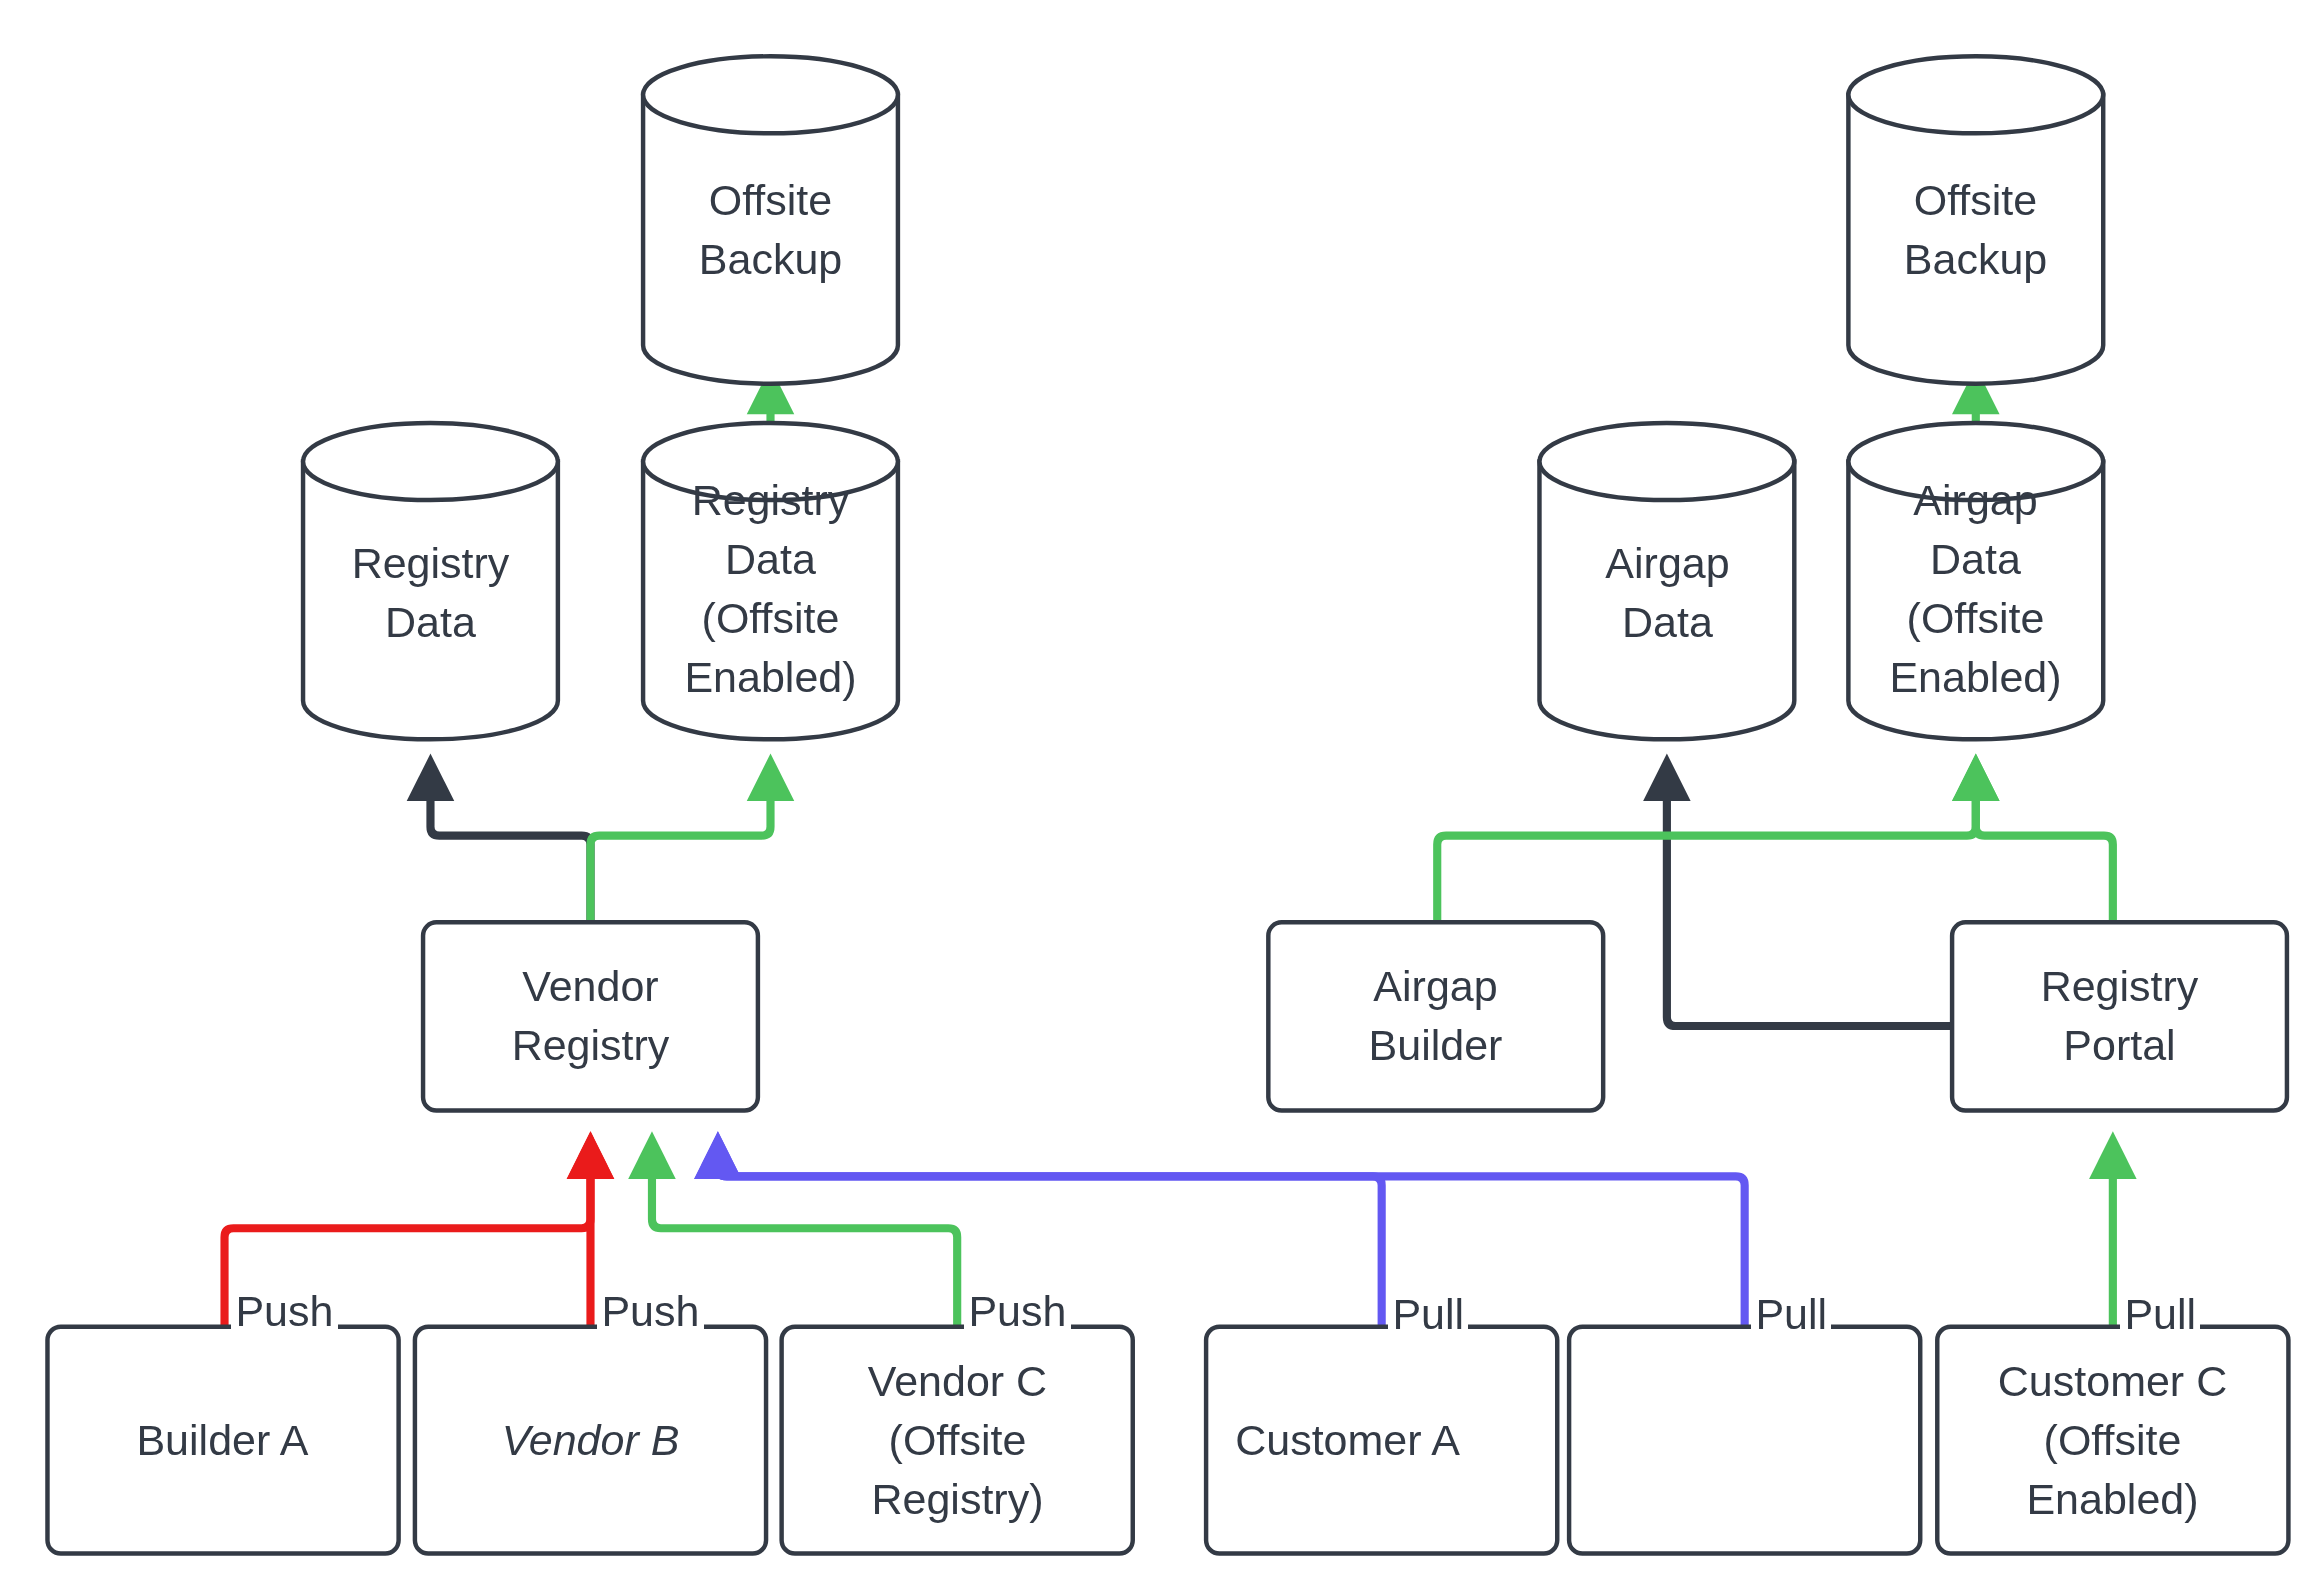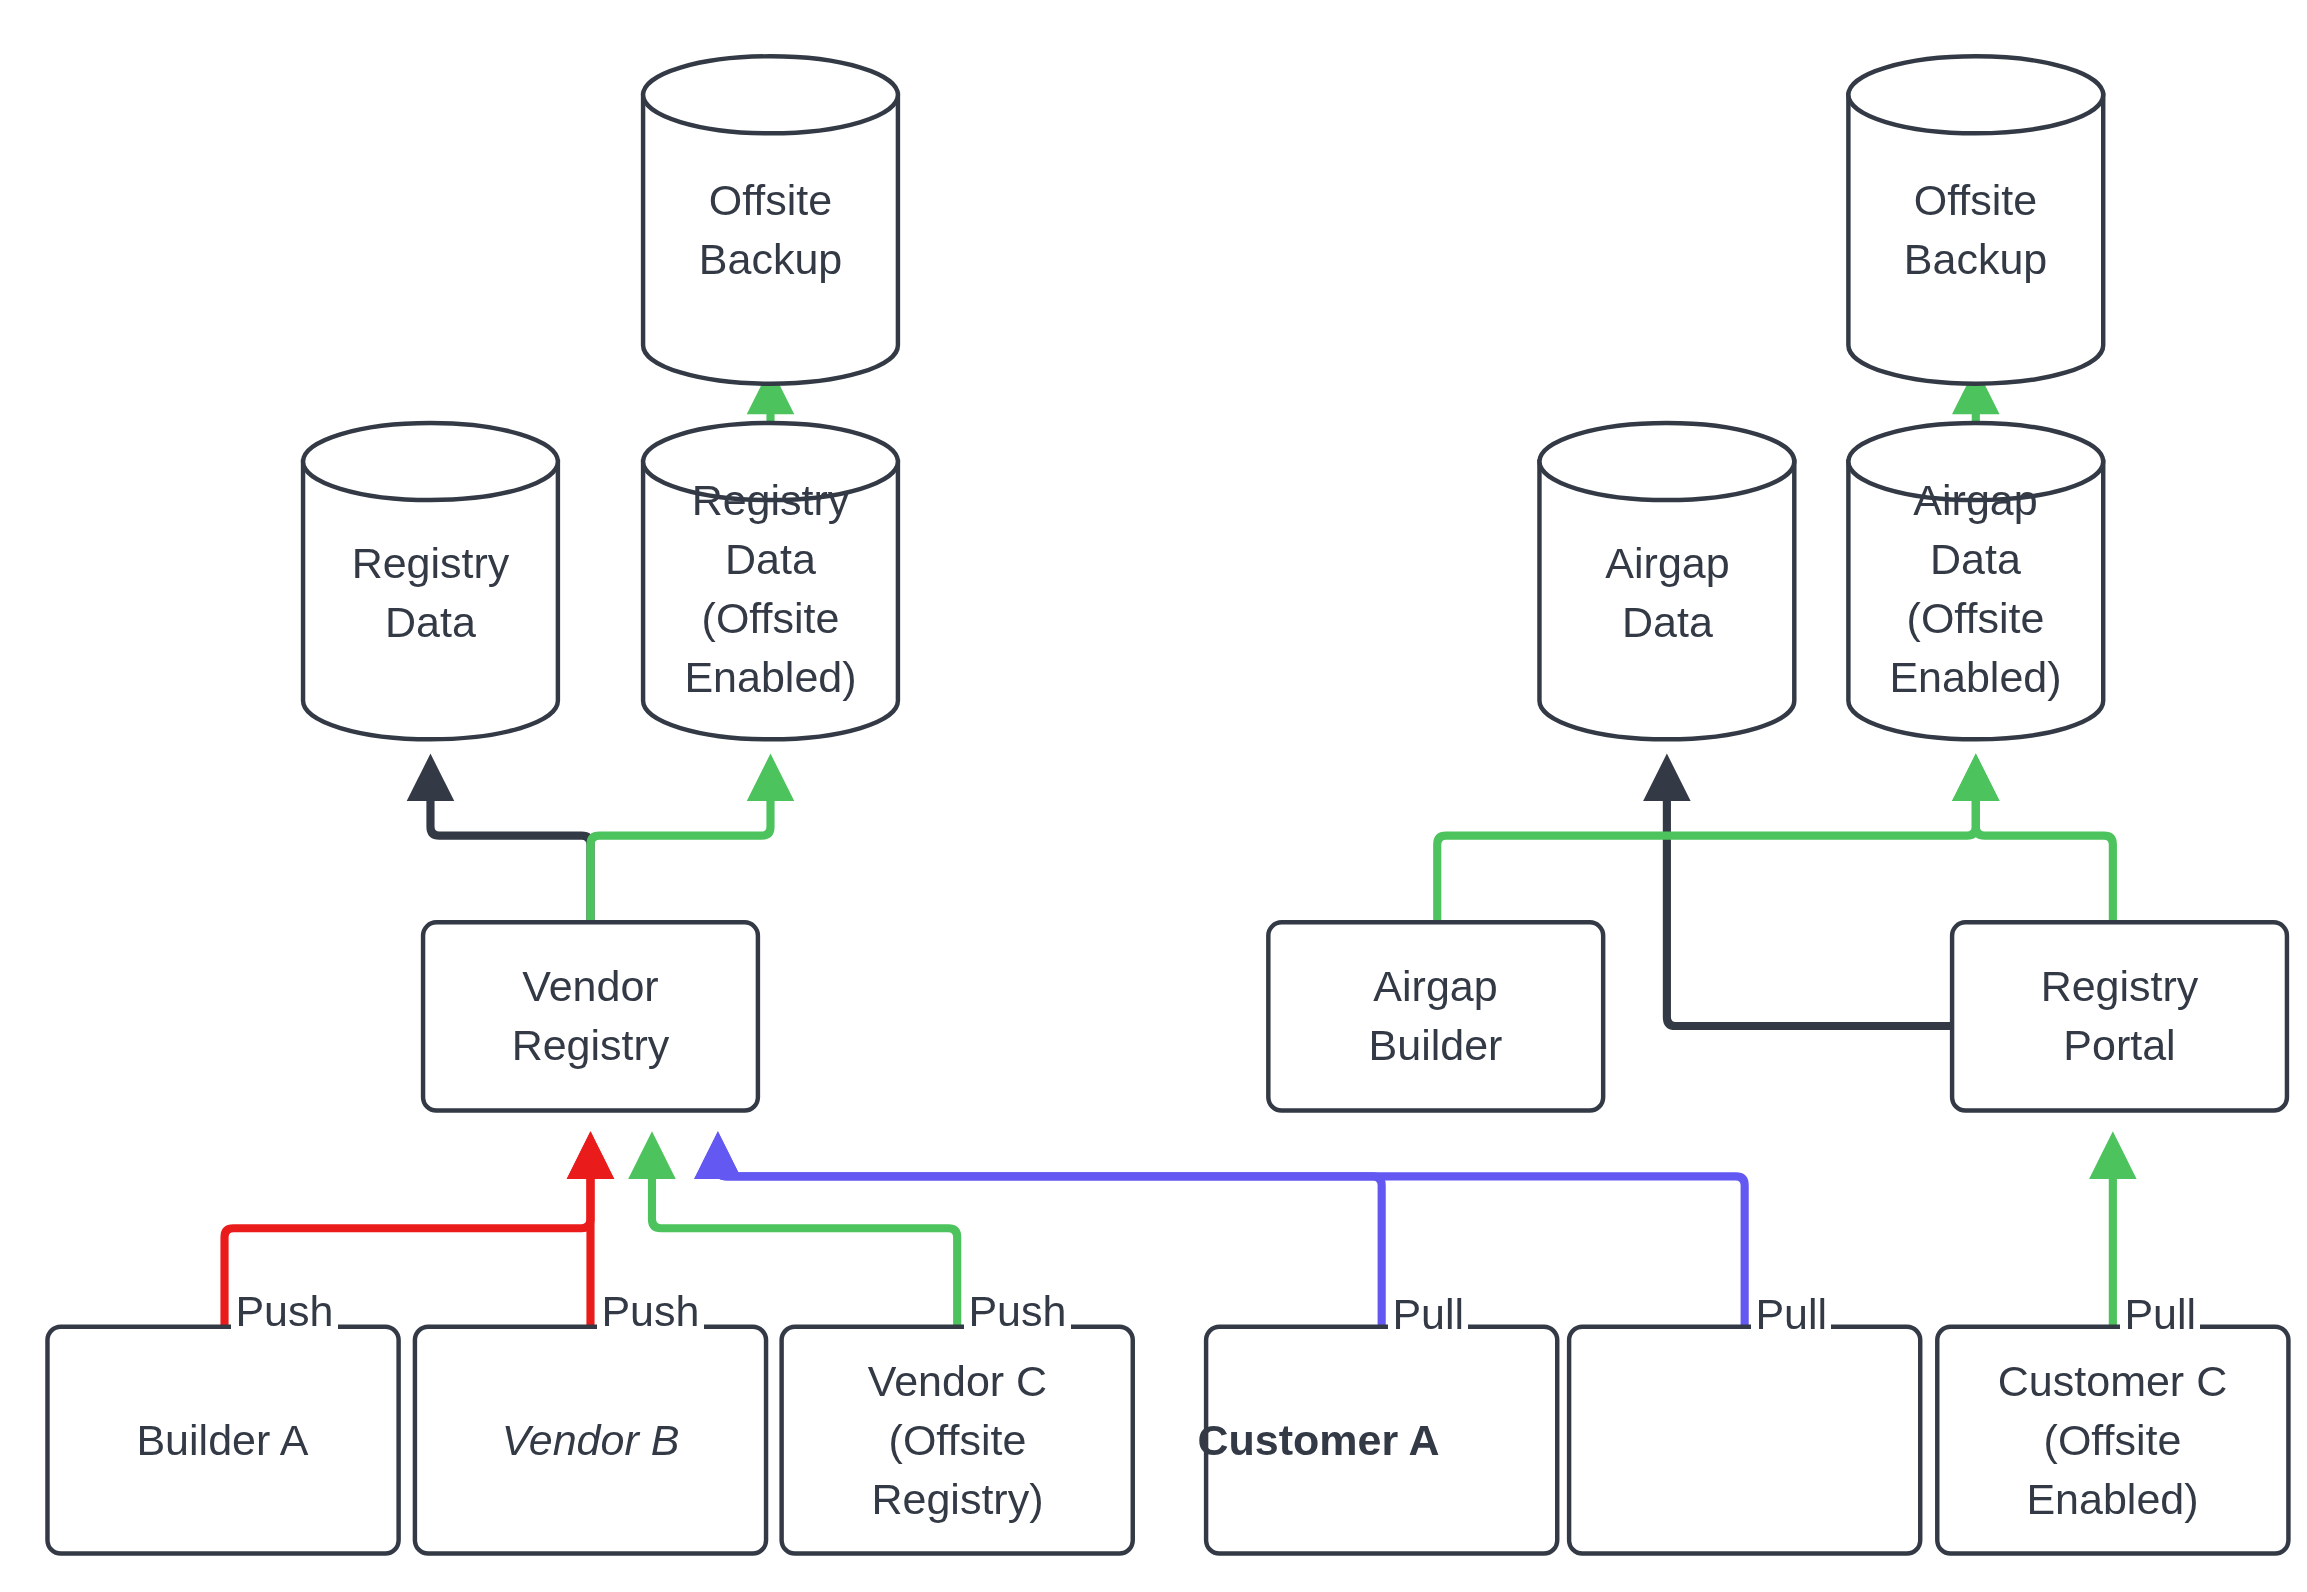--- a/index.html
+++ b/index.html
@@ -165,21 +165,21 @@
 Portal</div>
 
   <div class="nodetext" style="left:47px;top:1327px;width:351px;height:227px;">Builder A</div>
 
   <div class="nodetext" style="left:415px;top:1327px;width:351px;height:227px;font-style:italic;">Vendor B</div>
 
   <div class="nodetext" style="left:782px;top:1327px;width:351px;height:227px;">Vendor C
 (Offsite
 Registry)</div>
 
-  <div class="nodetext" style="left:1143px;top:1327px;width:351px;height:227px;font-weight:bold;">Customer A</div>
+  <div class="nodetext" style="left:1172px;top:1327px;width:351px;height:227px;">Customer A</div>
 
 
   <div class="nodetext" style="left:1937px;top:1327px;width:351px;height:227px;">Customer C
 (Offsite
 Enabled)</div>
 
   <div class="edgelabel" style="left:231px;top:1259px;">Push</div>
 
   <div class="edgelabel" style="left:597px;top:1259px;">Push</div>
 

